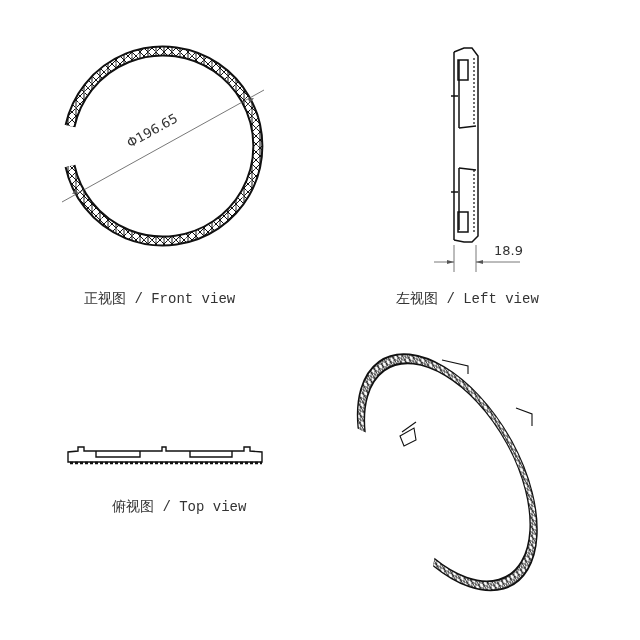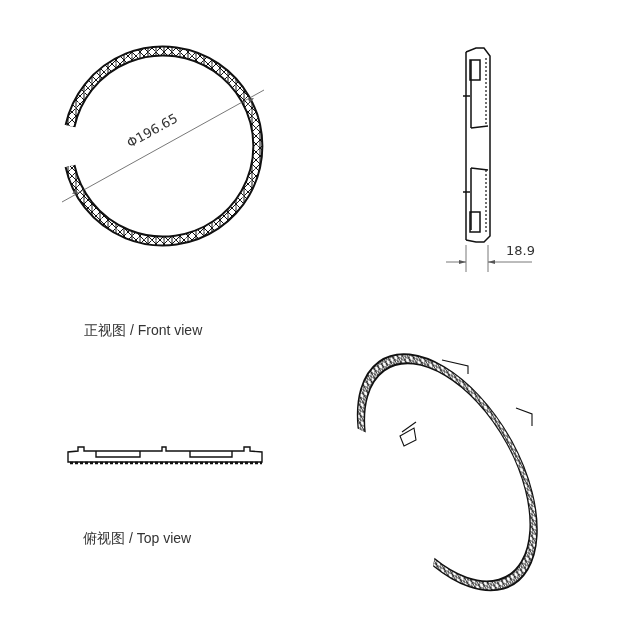--- a/index.html
+++ b/index.html
@@ -1,20 +1,20 @@
 <!DOCTYPE html>
 <html><head>
   <meta charset="utf-8">
   <style>
     html, body { margin: 0; padding: 0; background: #ffffff; }
     body { width: 640px; height: 640px; position: relative; overflow: hidden;
            font-family: "DejaVu Serif", "Liberation Serif", serif; color: #222; }
     .view { position: absolute; }
     .caption { position: absolute; font-size: 14px; white-space: nowrap; color: #333;
-               font-family: Liberation Sans, sans-serif; margin-top: 32px; }
+               font-family: Liberation Mono, monospace; }
     svg { position: absolute; overflow: visible; }
     .dimtext { font-family: "DejaVu Sans", "Liberation Sans", sans-serif; font-size: 13px; fill: #333; }
   </style>
 </head>
 <body>
 
 <div class="view" style="left:0;top:0;width:320px;height:320px;">
   <svg width="320" height="320" viewBox="0 0 320 320" style="left:0;top:0;">
     <defs>
       <pattern id="truss" width="8" height="8" patternUnits="userSpaceOnUse">
@@ -28,21 +28,21 @@
     <path d="M70 126 A95 95 0 1 1 70 166" fill="none" stroke="#fff" stroke-width="1" stroke-dasharray="3 3" opacity="0.6"></path>
 
     <line x1="62" y1="202" x2="264" y2="90" stroke="#555" stroke-width="0.8"></line>
     <path d="M78 193 L72 194 L76 189 Z" fill="#555"></path>
     <path d="M248 99 L254 98 L250 103 Z" fill="#555"></path>
     <text class="dimtext" x="130" y="148" transform="rotate(-29 130 148)">Φ196.65</text>
   </svg>
   <div class="caption" style="left:84px;top:290px;">正视图 / Front view</div>
 </div>
 
-<div class="view" style="left:320px;top:0;width:320px;height:320px;">
+<div class="view" style="left:308px;top:0;width:320px;height:320px;">
   <svg width="320" height="320" viewBox="0 0 320 320" style="left:0;top:0;">
     <g stroke="#111" fill="none" stroke-width="1.5">
       <path d="M146 52 L146 240"></path>
       <path d="M146 52 L156 48 L164 48 L170 56 L170 236 L164 242 L156 242 L146 240"></path>
       <path d="M151 60 L151 128 M151 168 L151 230"></path>
       <rect x="150" y="60" width="10" height="20"></rect>
       <rect x="150" y="212" width="10" height="20"></rect>
       <path d="M143 96 L150 96 M143 192 L150 192"></path>
       <path d="M151 128 L168 126 M151 168 L168 170"></path>
     </g>
@@ -54,31 +54,32 @@
     <g stroke="#555" stroke-width="0.8">
       <line x1="146" y1="245" x2="146" y2="272"></line>
       <line x1="168" y1="245" x2="168" y2="272"></line>
       <line x1="126" y1="262" x2="146" y2="262"></line>
       <line x1="168" y1="262" x2="212" y2="262"></line>
     </g>
     <path d="M146 262 L139 260 L139 264 Z" fill="#555"></path>
     <path d="M168 262 L175 260 L175 264 Z" fill="#555"></path>
     <text class="dimtext" x="186" y="255">18.9</text>
   </svg>
+  <div class="caption" style="left:88px;top:290px;">左视图 / Left view</div>
 </div>
 
 <div class="view" style="left:0;top:320px;width:320px;height:320px;">
   <svg width="320" height="320" viewBox="0 0 320 320" style="left:0;top:0;">
     <g stroke="#111" fill="#fff" stroke-width="1.4">
       <path d="M68 132 L68 142 L262 142 L262 132 L250 131 L250 127 L244 127 L244 131 L166 131 L166 127 L162 127 L162 131 L84 131 L84 127 L78 127 L78 131 Z"></path>
       <path d="M96 131 L96 137 L140 137 L140 131 M190 131 L190 137 L232 137 L232 131" fill="none"></path>
     </g>
     <line x1="70" y1="143" x2="262" y2="143" stroke="#111" stroke-width="2.5" stroke-dasharray="3 2"></line>
   </svg>
-  <div class="caption" style="left:83px;top:178px;text-align:center;">俯视图 / Top view</div>
+  <div class="caption" style="left:112px;top:178px;text-align:center;">俯视图 / Top view</div>
 </div>
 
 <div class="view" style="left:320px;top:320px;width:320px;height:320px;">
   <svg width="320" height="320" viewBox="0 0 320 320" style="left:0;top:0;">
     <g transform="translate(150 175) rotate(-30) scale(0.55 1) ">
       <path d="M-112 -110 A125 125 0 1 1 -118 40" fill="none" stroke="#111" stroke-width="12"></path>
       <path d="M-112 -110 A125 125 0 1 1 -118 40" fill="none" stroke="url(#truss)" stroke-width="8"></path>
     </g>
     <g stroke="#111" fill="none" stroke-width="1.1">
       <path d="M80 116 L94 108 L96 120 L84 126 Z" fill="#fff"></path>

